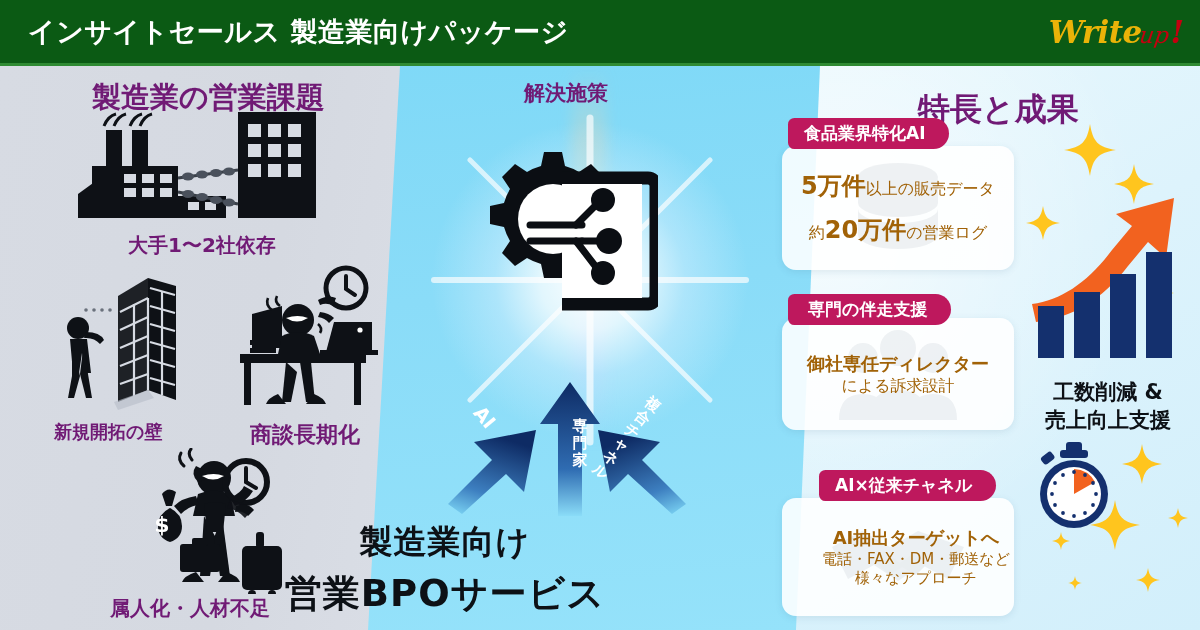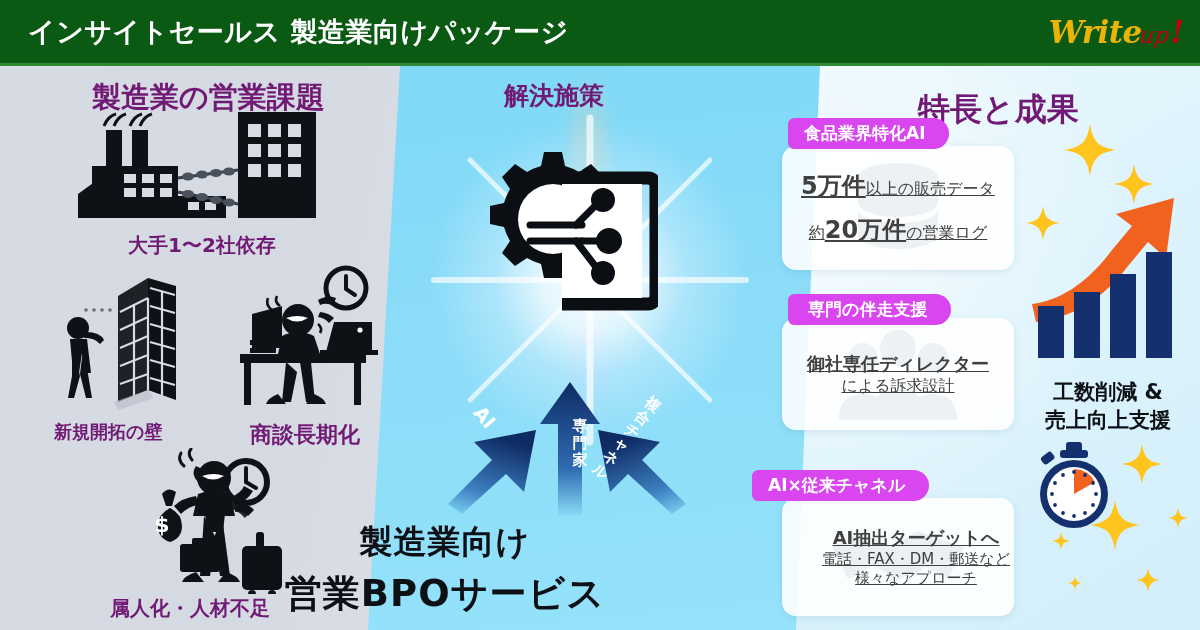--- a/index.html
+++ b/index.html
@@ -93,21 +93,21 @@
        rgba(255,255,255,0) 100%);
     filter:blur(7px); z-index:6; pointer-events:none;
   }
 
   
   .col-head {
     position:absolute; z-index:20; font-weight:bold; color:#701a75;
     white-space:nowrap;
   }
   .head-left  { left:92px;  top:78px; font-size:29px; }
-  .head-mid   { left:504px; top:79px; font-size:25px; }
+  .head-mid   { left:524px; top:79px; font-size:21px; }
   .head-right { left:918px; top:88px; font-size:32px; }
 
   
   .lc-label {
     position:absolute; z-index:20; font-weight:bold; color:#701a75;
     white-space:nowrap; text-align:center;
   }
   .lbl-1 { left:128px; top:232px; font-size:20px; }
   .lbl-2 { left:54px;  top:420px; font-size:18px; }
   .lbl-3 { left:250px; top:420px; font-size:22px; }
@@ -153,39 +153,39 @@
     border-radius:14px;
     box-shadow:0 2px 7px rgba(60,110,140,.13);
     overflow:hidden;
   }
   .card-1 { left:782px; top:146px; height:124px; }
   .card-2 { left:782px; top:318px; height:112px; }
   .card-3 { left:782px; top:498px; height:118px;padding-left:36px; }
 
   .badge {
     position:absolute; z-index:26; height:31px; line-height:31px;
-    background:#d946ef; color:#fff; font-weight:bold; font-size:17px;
+    background:#be185d; color:#fff; font-weight:bold; font-size:17px;
     padding:0 24px 0 16px; white-space:nowrap;
     border-radius:7px 17px 17px 7px;
   }
   .badge-1 { left:788px; top:118px; }
   .badge-2 { left:788px; top:294px;padding-left:20px; }
-  .badge-3 { left:752px; top:470px;text-align:right; }
+  .badge-3 { left:819px; top:470px;text-align:right; }
 
   .card-body {
     position:relative; z-index:3; height:100%;
     display:flex; flex-direction:column; justify-content:center;
     align-items:center; text-align:center; padding:6px 8px;
   }
   .card-ghost {
     position:absolute; inset:0; z-index:1;
     display:flex; align-items:center; justify-content:center;
     opacity:.13; pointer-events:none;
   }
-  .cl { color:#404040; white-space:nowrap;text-decoration:underline; }
+  .cl { color:#a16207; white-space:nowrap; }
   .big { font-size:24px; font-weight:bold; }
   .mid { font-size:18px; font-weight:bold; }
   .sml { font-size:16px; }
   .xsml{ font-size:15px; }
   .row { display:flex; align-items:baseline; justify-content:center; }
   .r1 { margin-bottom:12px; }
 
   
   .growth { position:absolute; left:1028px; top:192px; z-index:20; }
   .growth-cap {

